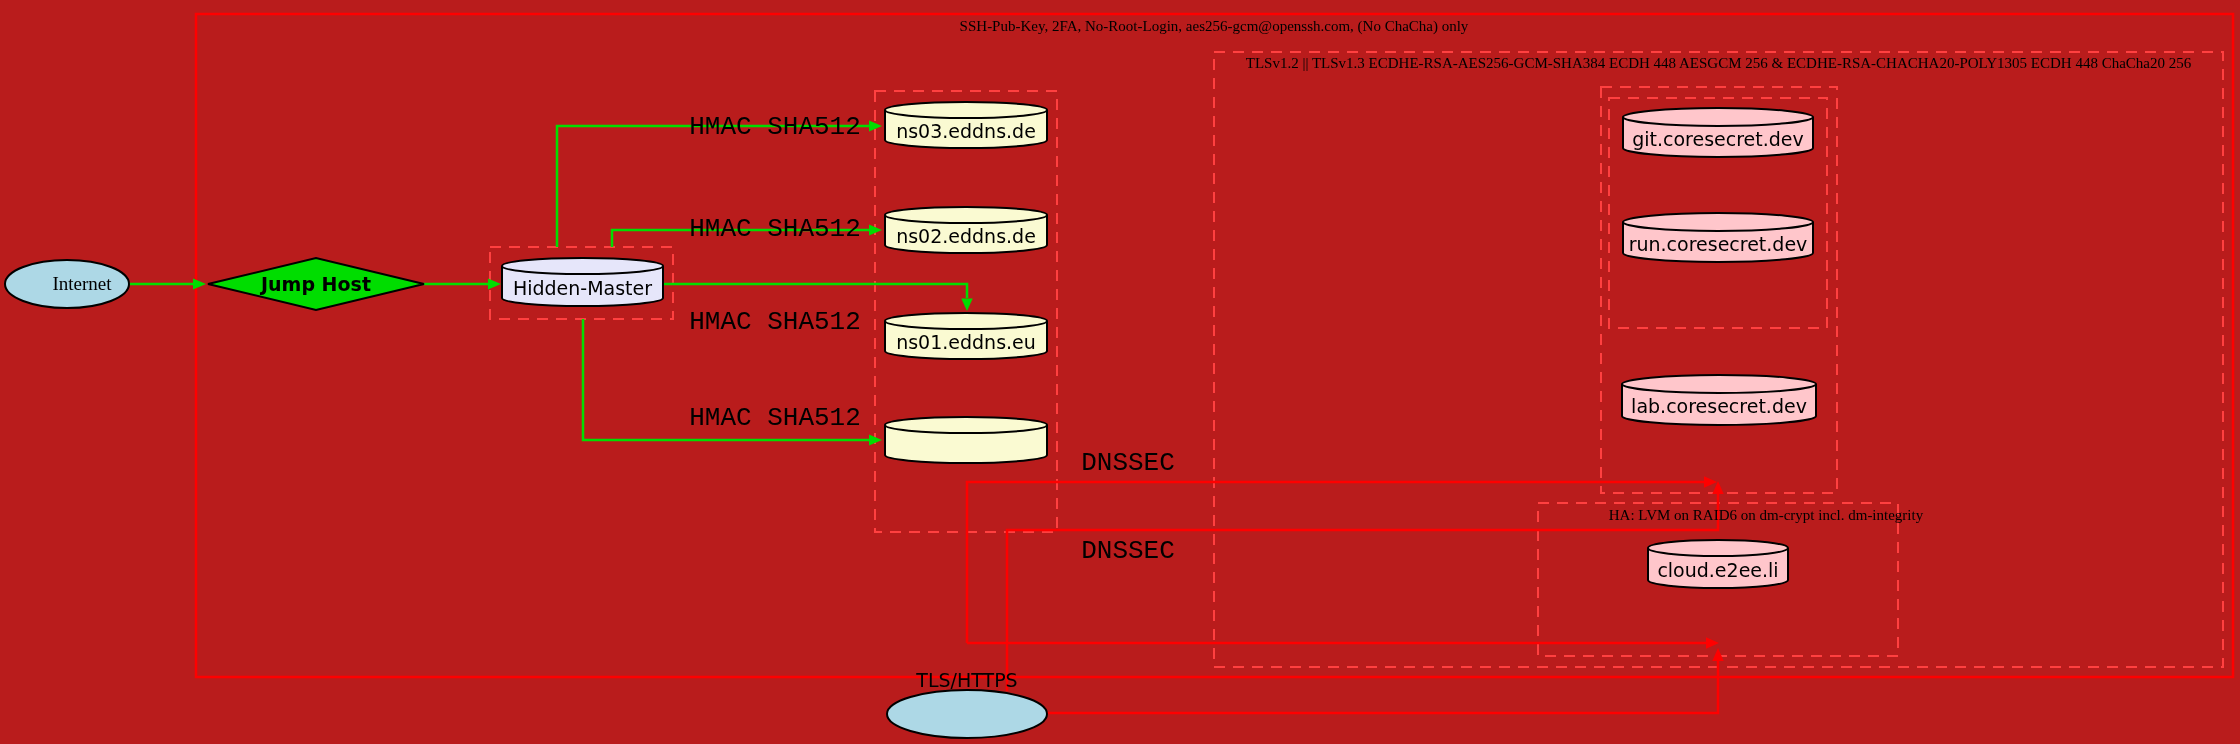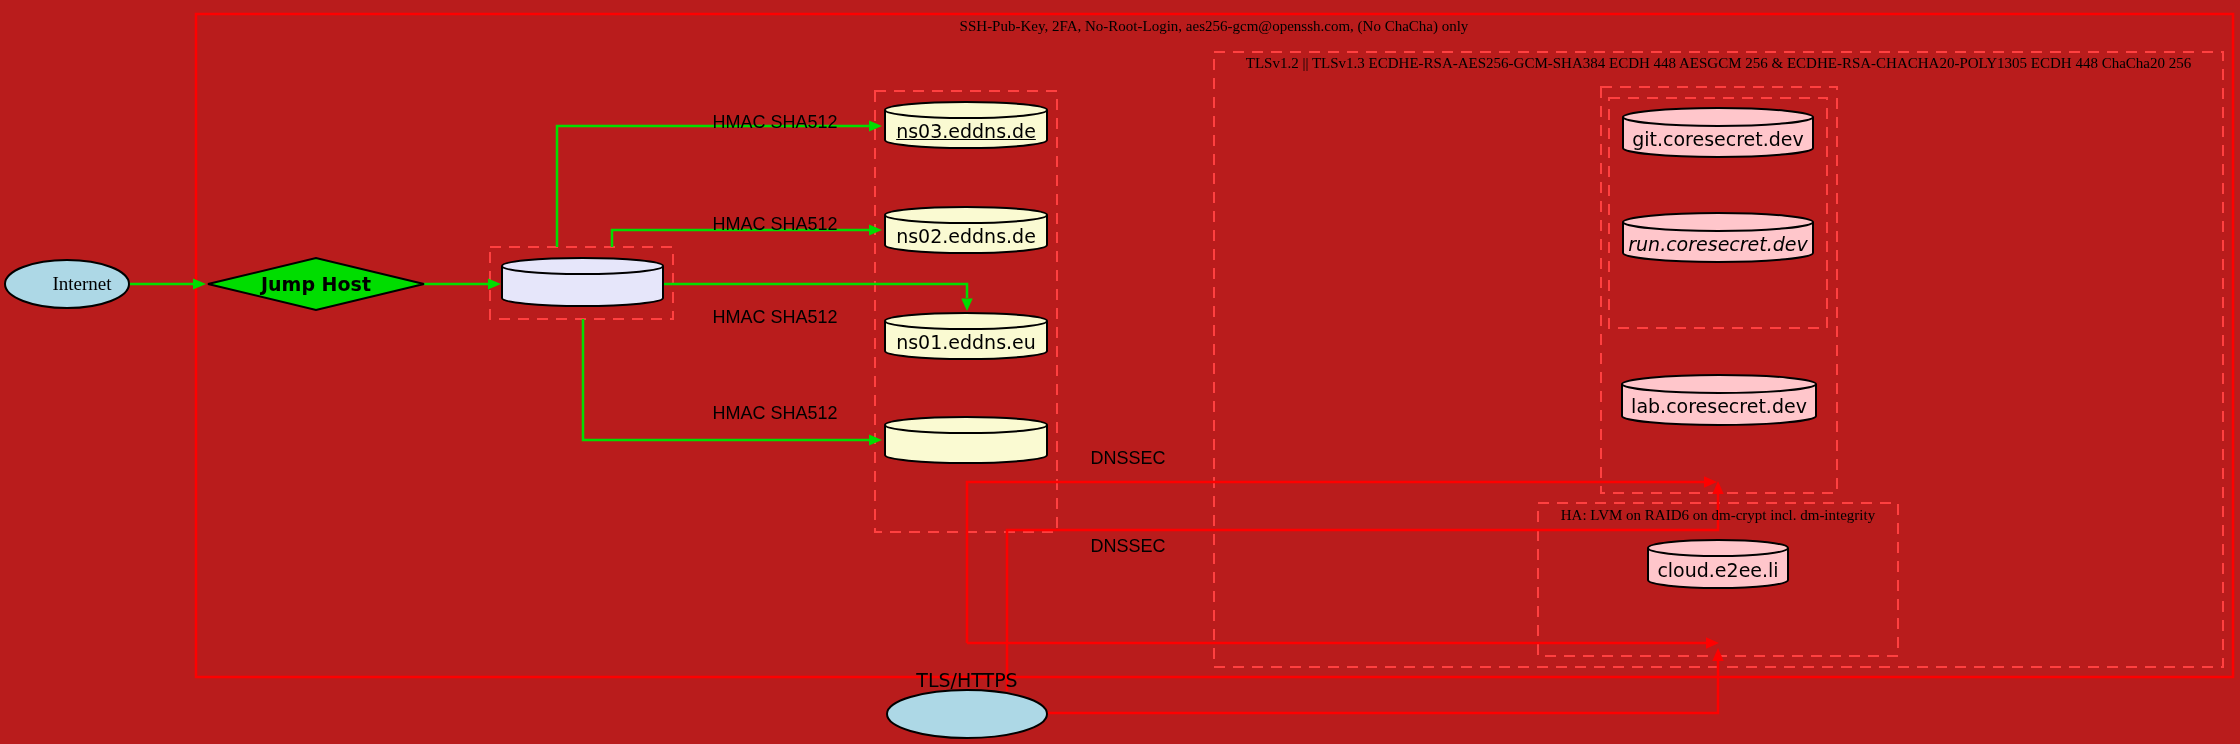--- a/index.html
+++ b/index.html
@@ -3,21 +3,21 @@
 <meta charset="utf-8">
 <style>
   html,body{margin:0;padding:0;background:#ffffff;}
   .canvas{position:relative;width:2240px;height:744px;background:#b91c1c;overflow:hidden;
           font-family:"DejaVu Sans","Liberation Sans",sans-serif;color:#000;}
   svg.layer{position:absolute;left:0;top:0;}
   .lbl{position:absolute;display:flex;align-items:center;justify-content:center;
        text-align:center;white-space:nowrap;color:#000;}
   .node-lbl{font-family:"DejaVu Sans","Liberation Sans",sans-serif;font-size:19px;}
   .cyl-lbl{padding-top:6px;}
-  .edge-lbl{font-family:Liberation Sans, sans-serif;font-size:18px;}
+  .edge-lbl{font-family:Liberation Mono, monospace;font-size:26px;}
   .cluster-lbl{font-family:"Liberation Serif","DejaVu Serif",serif;font-size:15px;}
 </style>
 </head>
 <body>
 
 <div class="canvas">
 
   <svg class="layer" width="2240" height="744" viewBox="0 0 2240 744">
 
     <rect x="196" y="14" width="2037" height="663" fill="none" stroke="#ff0000" stroke-width="2.5"></rect>
@@ -87,33 +87,34 @@
       <path d="M1622,384 A97,9 0 0 1 1816,384 L1816,416 A97,9 0 0 1 1622,416 Z" fill="#ffc6cb"></path>
       <path d="M1622,384 A97,9 0 0 0 1816,384" fill="none"></path>
 
       <path d="M1648,548 A70,8 0 0 1 1788,548 L1788,580 A70,8 0 0 1 1648,580 Z" fill="#ffc6cb"></path>
       <path d="M1648,548 A70,8 0 0 0 1788,548" fill="none"></path>
     </g>
   </svg>
 
   <div class="lbl cluster-lbl" style="left:714px;top:18px;width:1000px;">SSH-Pub-Key, 2FA, No-Root-Login, aes256-gcm@openssh.com, (No ChaCha) only</div>
   <div class="lbl cluster-lbl" style="left:1214px;top:55px;width:1009px;">TLSv1.2 || TLSv1.3 ECDHE-RSA-AES256-GCM-SHA384 ECDH 448 AESGCM 256 &amp; ECDHE-RSA-CHACHA20-POLY1305 ECDH 448 ChaCha20 256</div>
-  <div class="lbl cluster-lbl" style="left:1538px;top:507px;width:360px;">HA: LVM on RAID6 on dm-crypt incl. dm-integrity</div>
+  <div class="lbl cluster-lbl" style="left:1586px;top:507px;width:360px;">HA: LVM on RAID6 on dm-crypt incl. dm-integrity</div>
 
   <div class="lbl edge-lbl" style="left:675px;top:112px;width:200px;">HMAC SHA512</div>
   <div class="lbl edge-lbl" style="left:675px;top:214px;width:200px;">HMAC SHA512</div>
   <div class="lbl edge-lbl" style="left:675px;top:307px;width:200px;">HMAC SHA512</div>
   <div class="lbl edge-lbl" style="left:675px;top:403px;width:200px;">HMAC SHA512</div>
   <div class="lbl edge-lbl" style="left:1028px;top:448px;width:200px;">DNSSEC</div>
   <div class="lbl edge-lbl" style="left:1028px;top:536px;width:200px;">DNSSEC</div>
 
   <div class="lbl node-lbl" style="left:20px;top:260px;width:124px;height:48px;font-family:Liberation Serif, serif;">Internet</div>
   <div class="lbl node-lbl" style="left:209px;top:259px;width:214px;height:50px;font-weight:bold;">Jump Host</div>
-  <div class="lbl node-lbl cyl-lbl" style="left:885px;top:102px;width:162px;height:46px;text-decoration:underline;">ns03.eddns.de</div>
+  <div class="lbl node-lbl cyl-lbl" style="left:502px;top:258px;width:161px;height:48px;">Hidden-Master</div>
+  <div class="lbl node-lbl cyl-lbl" style="left:885px;top:102px;width:162px;height:46px;">ns03.eddns.de</div>
   <div class="lbl node-lbl cyl-lbl" style="left:885px;top:207px;width:162px;height:46px;">ns02.eddns.de</div>
   <div class="lbl node-lbl cyl-lbl" style="left:885px;top:313px;width:162px;height:46px;">ns01.eddns.eu</div>
   <div class="lbl node-lbl cyl-lbl" style="left:1623px;top:108px;width:190px;height:49px;">git.coresecret.dev</div>
-  <div class="lbl node-lbl cyl-lbl" style="left:1623px;top:213px;width:190px;height:49px;font-style:italic;">run.coresecret.dev</div>
+  <div class="lbl node-lbl cyl-lbl" style="left:1623px;top:213px;width:190px;height:49px;">run.coresecret.dev</div>
   <div class="lbl node-lbl cyl-lbl" style="left:1622px;top:375px;width:194px;height:50px;">lab.coresecret.dev</div>
   <div class="lbl node-lbl cyl-lbl" style="left:1648px;top:540px;width:140px;height:48px;">cloud.e2ee.li</div>
   <div class="lbl node-lbl" style="left:887px;top:656px;width:160px;height:48px;">TLS/HTTPS</div>
 
 </div>
 
 </body></html>

